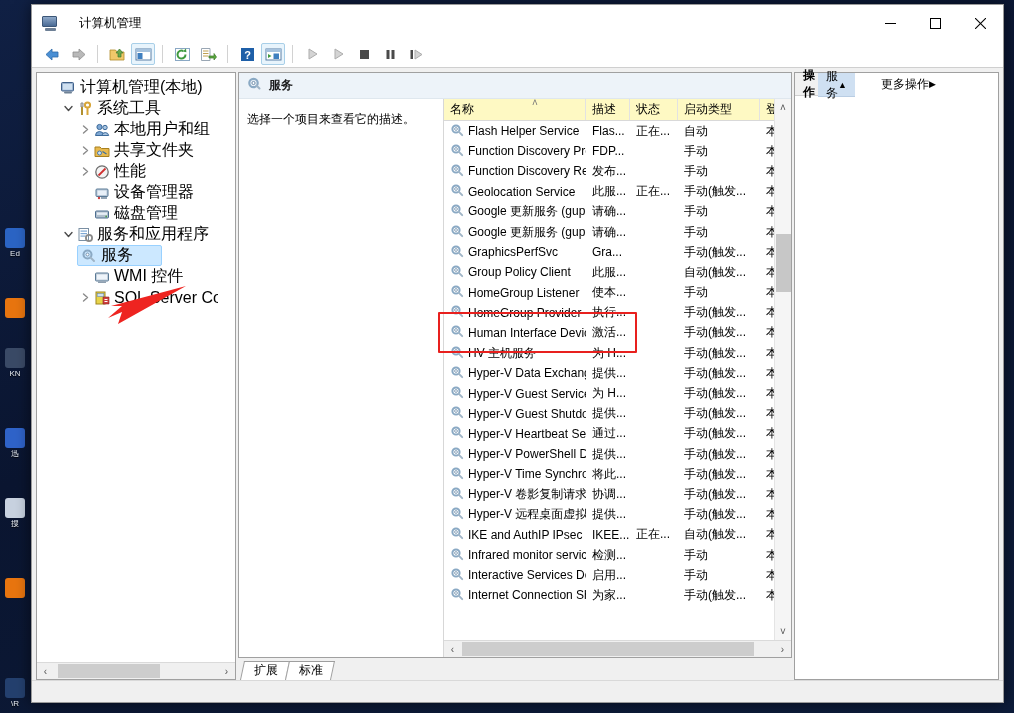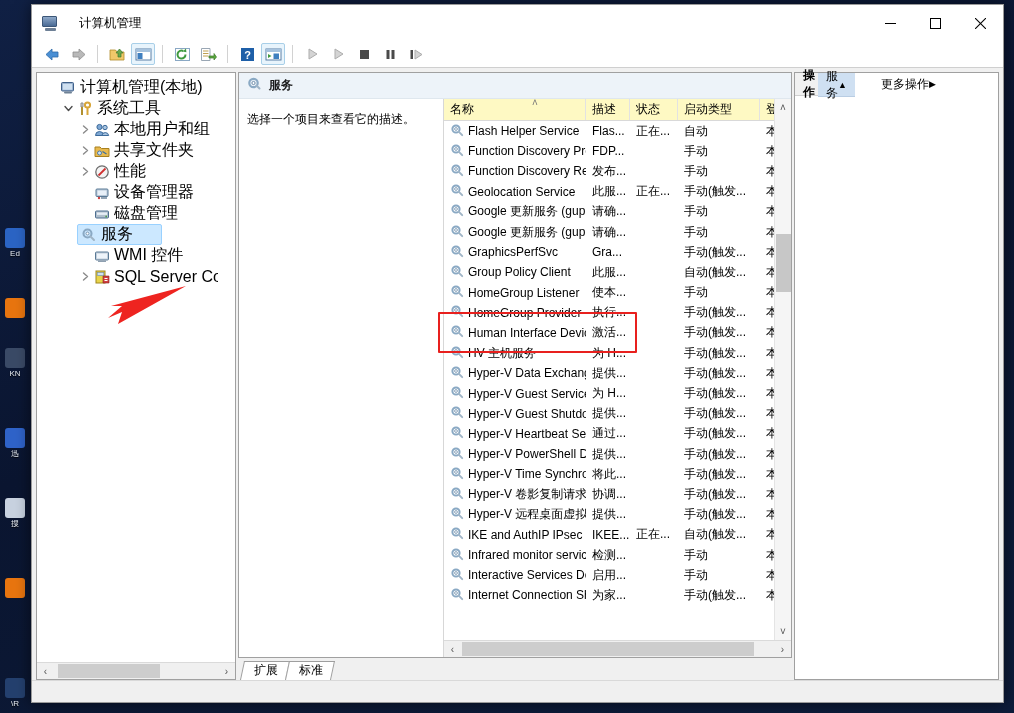--- a/index.html
+++ b/index.html
@@ -454,20 +454,37 @@
             <span class="twist"></span>
             <span class="tico">
               <svg width="16" height="16" viewBox="0 0 16 16">
                 <rect x="1.5" y="5" width="13" height="7" rx="1" fill="#b0bfcd" stroke="#4c6e90"></rect>
                 <rect x="3" y="6.5" width="10" height="2.4" fill="#e6eef6"></rect>
                 <circle cx="12.2" cy="10.5" r="0.9" fill="#4a9a4a"></circle>
               </svg>
             </span>
             <span class="tlabel">磁盘管理</span>
           </div>
+          <div class="tnode" style="padding-left: 23px;">
+            <span class="twist">
+              <svg width="9" height="9" viewBox="0 0 9 9">
+                <path d="M1 2.5 L4.5 6.5 L8 2.5" fill="none" stroke="#4d4d4d" stroke-width="1.4" stroke-linecap="round" stroke-linejoin="round"></path>
+              </svg>
+            </span>
+            <span class="tico">
+              <svg width="16" height="16" viewBox="0 0 16 16">
+                <rect x="2" y="1.5" width="9.5" height="12" fill="#fff" stroke="#7a8fa3"></rect>
+                <rect x="3.5" y="3.5" width="6.5" height="1.2" fill="#7fa8d4"></rect>
+                <rect x="3.5" y="6" width="6.5" height="1.2" fill="#7fa8d4"></rect>
+                <rect x="3.5" y="8.5" width="5" height="1.2" fill="#7fa8d4"></rect>
+                <circle cx="12" cy="11" r="3.1" fill="none" stroke="#8a8a8a" stroke-width="1.8"></circle>
+              </svg>
+            </span>
+            <span class="tlabel">服务和应用程序</span>
+          </div>
           <div class="tnode sel" style="padding-left: 2px; width: 85px; margin-left: 40px; border-radius: 2px;">
             <span class="tico">
               <svg width="16" height="16" viewBox="0 0 16 16">
                 <circle cx="6.5" cy="6.5" r="4" fill="none" stroke="#8aa9c4" stroke-width="2.1"></circle>
                 <circle cx="6.5" cy="6.5" r="1.5" fill="#fff" stroke="#6d8ca8" stroke-width=".9"></circle>
                 <path d="M9.4 9.4 L13 13" stroke="#9fb4c6" stroke-width="2" stroke-linecap="round"></path>
               </svg>
             </span>
             <span class="tlabel">服务</span>
           </div>

